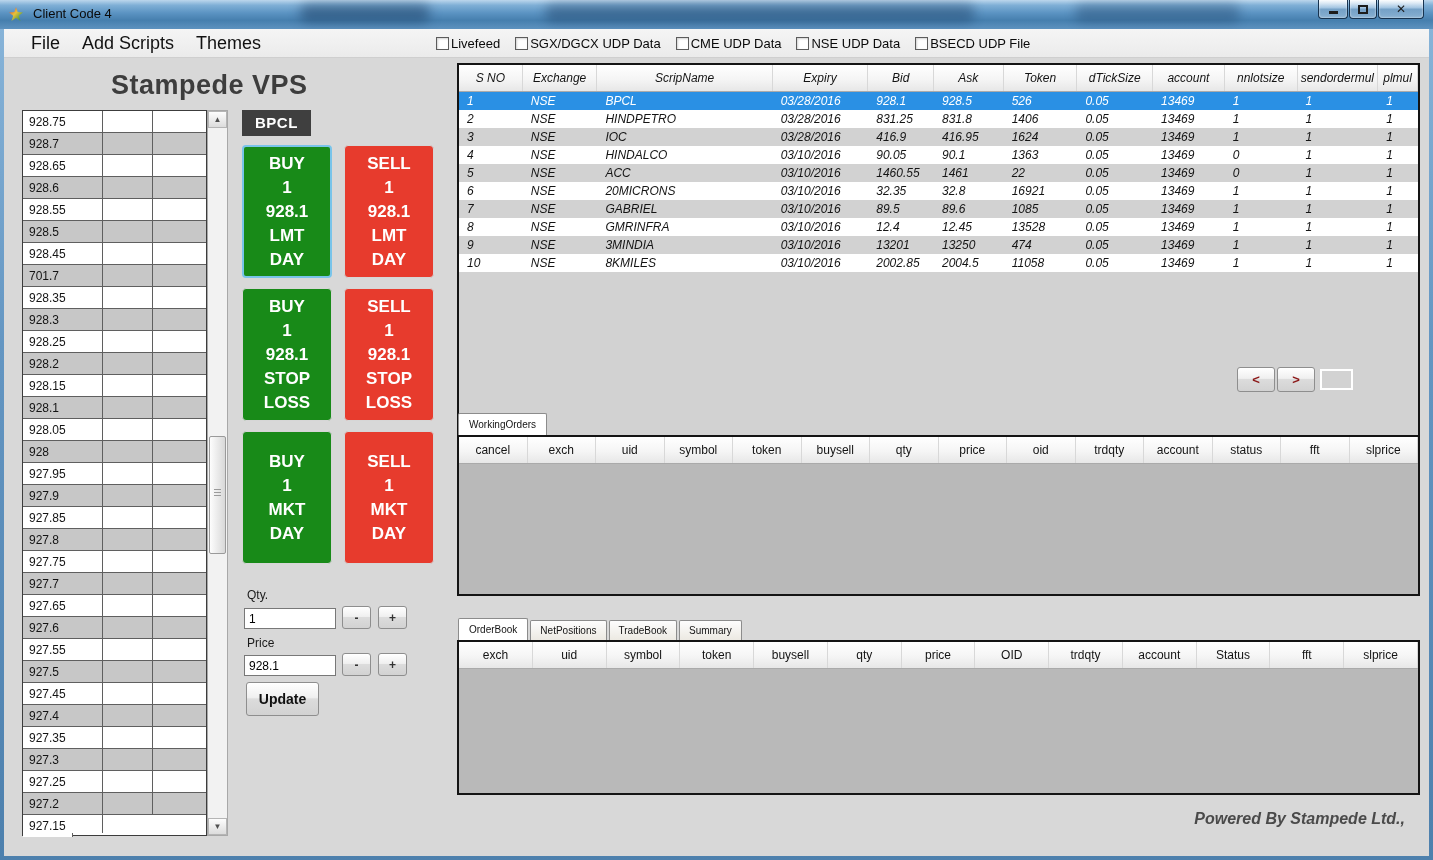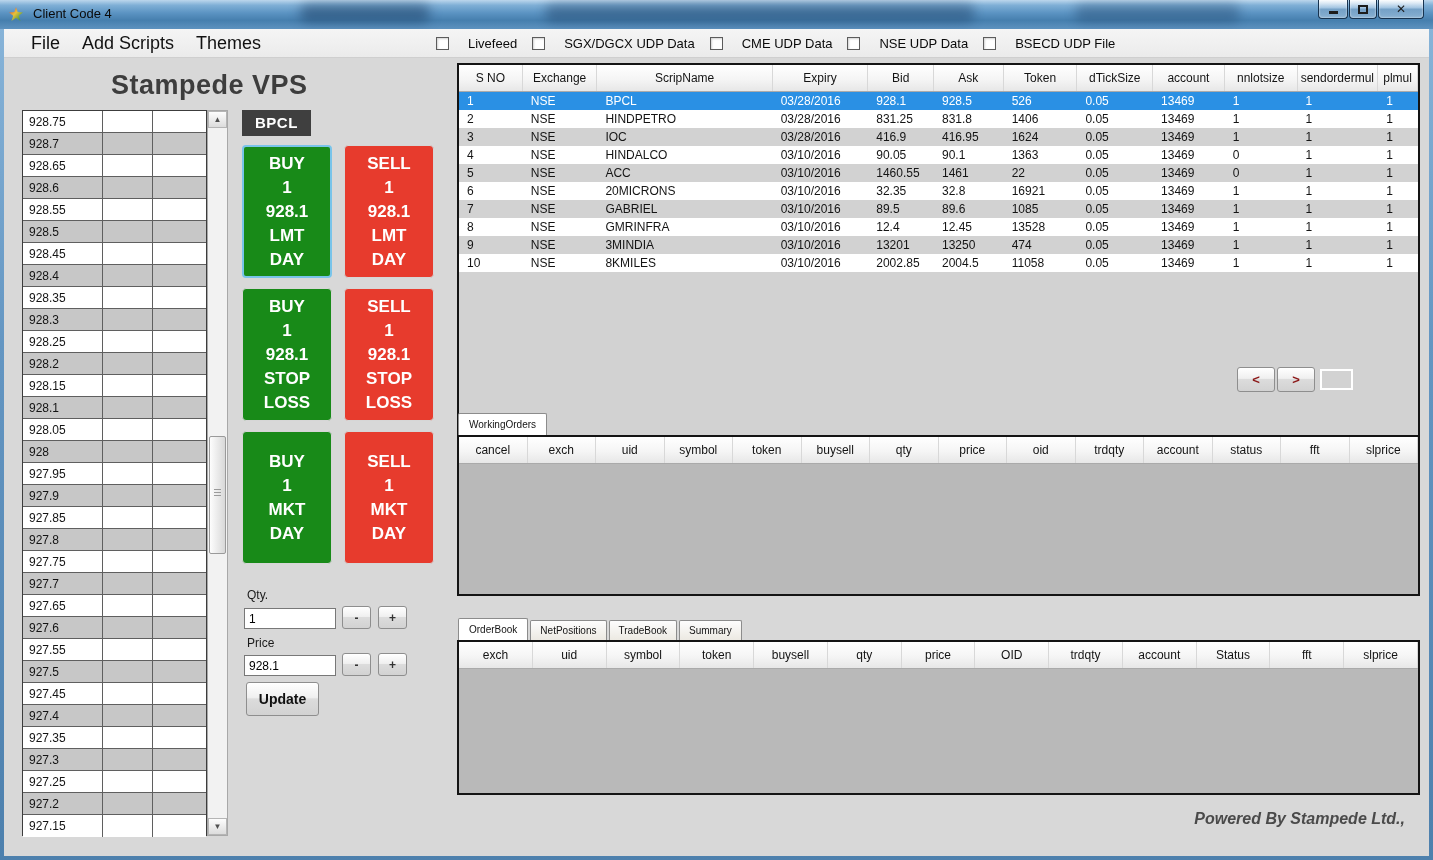--- a/index.html
+++ b/index.html
@@ -28,36 +28,36 @@
   .glyph-min{ width:9px; height:3px; background:#1c1c1c; margin-top:6px; }
   .glyph-max{ width:10px; height:9px; border:2px solid #1c1c1c; }
   .glyph-close{ font-size:12px; font-weight:bold; color:#1c1c1c; line-height:1; }
 
   
   .menubar{ position:absolute; left:4px; right:4px; top:29px; height:29px;
     background:linear-gradient(#f5f5f5,#ebebeb); border-bottom:1px solid #cfcfcf; }
   .menu-items{ position:absolute; left:16px; top:0; height:29px; display:flex; align-items:center; }
   .menu-item{ padding:0 11px; font-size:18px; color:#111; cursor:default; }
   .menu-checks{ position:absolute; left:432px; top:0; height:29px; display:flex; align-items:center; gap:15px; }
-  .chk{ display:flex; align-items:center; gap:19px; cursor:default;justify-content:space-between; }
+  .chk{ display:flex; align-items:center; gap:2px; cursor:default;justify-content:space-between; }
   .chkbox{ width:13px; height:13px; background:#fff; border:1px solid #5c5c5c;
     box-shadow:inset 1px 1px 2px rgba(0,0,0,.18); }
   .chklabel{ font-size:13px; color:#0a0a0a; }
 
   
   .clientbg{ position:absolute; left:4px; right:4px; top:58px; bottom:4px; background:#d8d8d8; }
 
   .app-title{ position:absolute; left:111px; top:70px; font-size:27px; font-weight:bold;
     color:#3d3d3d; letter-spacing:.5px; }
 
   
   .ladder{ position:absolute; left:22px; top:110px; width:185px; height:726px;
     border:1px solid #3c3c3c; background:#fff; }
   .lrow{ display:flex; height:22px; border-bottom:1px solid #5f5f5f; }
-  .lrow:last-child{ border-bottom:none; }
+  .lrow:last-child{ border-bottom:none;flex-direction:column; }
   .lrow.odd > div{ background:#c7c7c7; }
   .lcell{ border-right:1px solid #5f5f5f; background:#fff; height:100%; }
   .lcell.c1{ width:80px; font-size:12px; color:#141414; padding:4px 0 0 6px; }
   .lcell.c2{ width:50px; } .lcell.c3{ flex:1; border-right:none; }
 
   .lscroll{ position:absolute; left:207px; top:110px; width:21px; height:726px;
     background:#f2f2f2; border:1px solid #a8a8a8; }
   .sarrow{ position:absolute; left:0; width:19px; height:17px; display:flex; align-items:center;
     justify-content:center; font-size:8px; color:#505050;
     background:linear-gradient(#fdfdfd,#dcdcdc); border:1px solid #b5b5b5; }
@@ -85,21 +85,21 @@
     font-size:12px; padding:0 4px; font-family:inherit; }
   .btn3d{ background:linear-gradient(#ffffff,#f0f0f0 45%,#dcdcdc 50%,#d2d2d2);
     border:1px solid #8e8e8e; border-radius:3px; box-shadow:inset 0 1px 0 #fff;
     font-family:inherit; cursor:default; }
   .stepbtn{ position:absolute; width:29px; height:23px; font-size:12px; font-weight:bold; color:#333; }
   .update-btn{ position:absolute; left:246px; top:682px; width:73px; height:34px;
     font-size:14px; font-weight:bold; color:#111; }
 
   
   .panel{ position:absolute; border:2px solid #141414; background:#d2d2d2; }
-  .watchlist{ left:457px; top:63px; width:963px; height:432px; }
+  .watchlist{ left:457px; top:63px; width:963px; height:432px;font-style:italic; }
   .ghead{ display:flex; height:27px; background:linear-gradient(#ffffff,#f5f5f5 55%,#e7e7e7);
     border-bottom:1px solid #aaa; }
   .ghead .hcell{ font-size:12px; color:#141414; display:flex; align-items:center; justify-content:center;
     border-right:1px solid #d8d8d8; overflow:hidden; white-space:nowrap; }
   .grow{ display:flex; height:18px; background:#fff; }
   .grow.odd{ background:#d2d2d2; }
   .grow.selected{ background:#2a90e4; color:#fff; }
   .gcell{ font-size:12px; color:inherit; line-height:18px; padding-left:8px;
     overflow:hidden; white-space:nowrap; }
   .grow{ color:#141414; }
@@ -213,21 +213,21 @@
         <div class="lcell c1">928.5</div>
         <div class="lcell c2"></div>
         <div class="lcell c3"></div>
       </div>
       <div class="lrow">
         <div class="lcell c1">928.45</div>
         <div class="lcell c2"></div>
         <div class="lcell c3"></div>
       </div>
       <div class="lrow odd">
-        <div class="lcell c1">928.4</div>
+        <div class="lcell c1">701.7</div>
         <div class="lcell c2"></div>
         <div class="lcell c3"></div>
       </div>
       <div class="lrow">
         <div class="lcell c1">928.35</div>
         <div class="lcell c2"></div>
         <div class="lcell c3"></div>
       </div>
       <div class="lrow odd">
         <div class="lcell c1">928.3</div>

